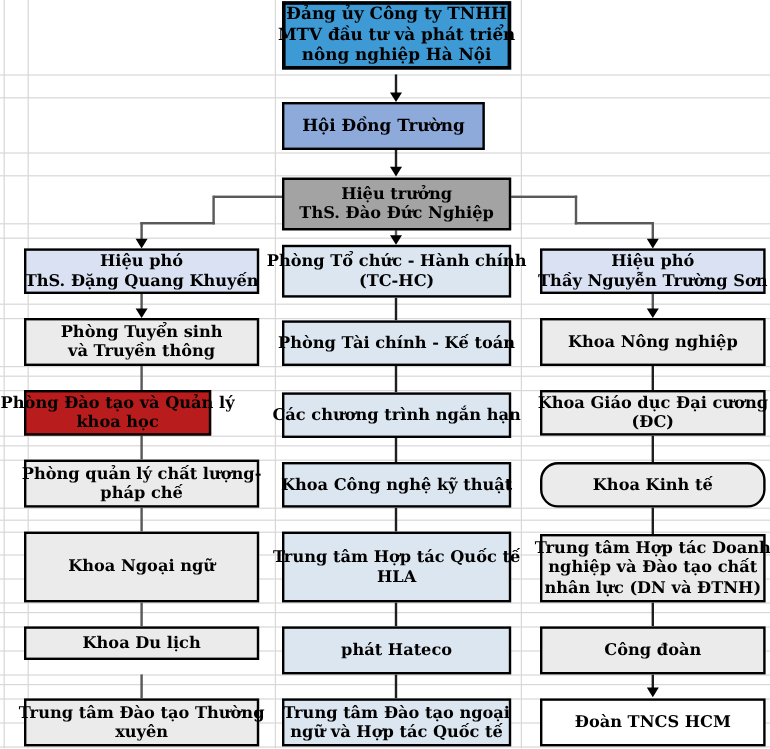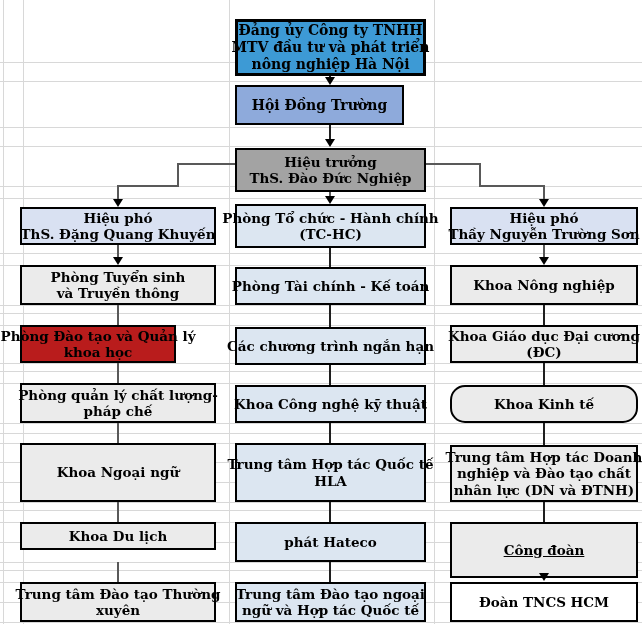--- a/index.html
+++ b/index.html
@@ -98,21 +98,21 @@
   <div class="cl" style="left: 329px; top: 562px; width: 2px; height: 20px; background-color: rgb(31, 31, 31);"></div>
 
   <div class="cl" style="left: 543px; top: 305px; width: 2px; height: 20px; background-color: rgb(31, 31, 31);"></div>
   <div class="cl" style="left: 543px; top: 363px; width: 2px; height: 22px; background-color: rgb(31, 31, 31);"></div>
   <div class="cl" style="left: 543px; top: 423px; width: 2px; height: 22px; background-color: rgb(31, 31, 31);"></div>
   <div class="cl" style="left: 543px; top: 502px; width: 2px; height: 20px; background-color: rgb(31, 31, 31);"></div>
 
   <div class="cl" style="left: 543px; top: 562px; width: 2px; height: 13px; background-color: rgb(31, 31, 31);"></div>
   <div class="ah" style="left:539px;top:573px"></div>
 
-  <div class="bx" style="left: 235px; top: 19px; width: 191px; height: 57px; border-width: 3px; font-size: 14px; line-height: 17px; background-color: rgb(61, 154, 213);">
+  <div class="bx" style="left: 235px; top: 1px; width: 191px; height: 57px; border-width: 3px; font-size: 14px; line-height: 17px; background-color: rgb(61, 154, 213);">
     <div>Đảng ủy Công ty TNHH</div>
     <div>MTV đầu tư và phát triển</div>
     <div>nông nghiệp Hà Nội</div>
   </div>
 
   <div class="bx" style="left: 235px; top: 85px; width: 169px; height: 40px; font-size: 14px; background-color: rgb(142, 170, 219);">
     <div>Hội Đồng Trường</div>
   </div>
 
   <div class="bx" style="left: 235px; top: 148px; width: 191px; height: 44px; background-color: #a3a3a3;">
@@ -191,21 +191,21 @@
   </div>
 
   <div class="bx" style="left: 20px; top: 522px; width: 196px; height: 28px; background-color: rgb(235, 235, 235);">
     <div>Khoa Du lịch</div>
   </div>
 
   <div class="bx" style="left: 235px; top: 522px; width: 191px; height: 40px; background-color: rgb(220, 230, 241);">
     <div>phát Hateco</div>
   </div>
 
-  <div class="bx" style="left: 450px; top: 522px; width: 188px; height: 56px; background-color: rgb(235, 235, 235); text-decoration: underline;">
+  <div class="bx" style="left: 450px; top: 522px; width: 188px; height: 40px; background-color: rgb(235, 235, 235);">
     <div>Công đoàn</div>
   </div>
 
   <div class="bx" style="left: 20px; top: 582px; width: 196px; height: 40px; background-color: rgb(235, 235, 235);">
     <div>Trung tâm Đào tạo Thường</div>
     <div>xuyên</div>
   </div>
 
   <div class="bx" style="left: 235px; top: 582px; width: 191px; height: 40px; background-color: rgb(220, 230, 241);">
     <div>Trung tâm Đào tạo ngoại</div>

